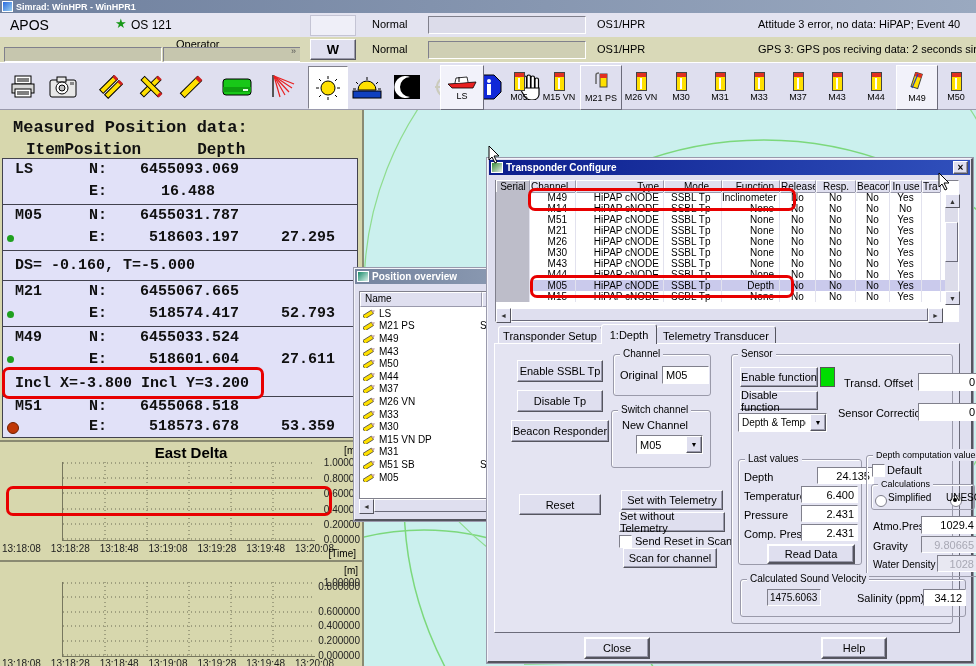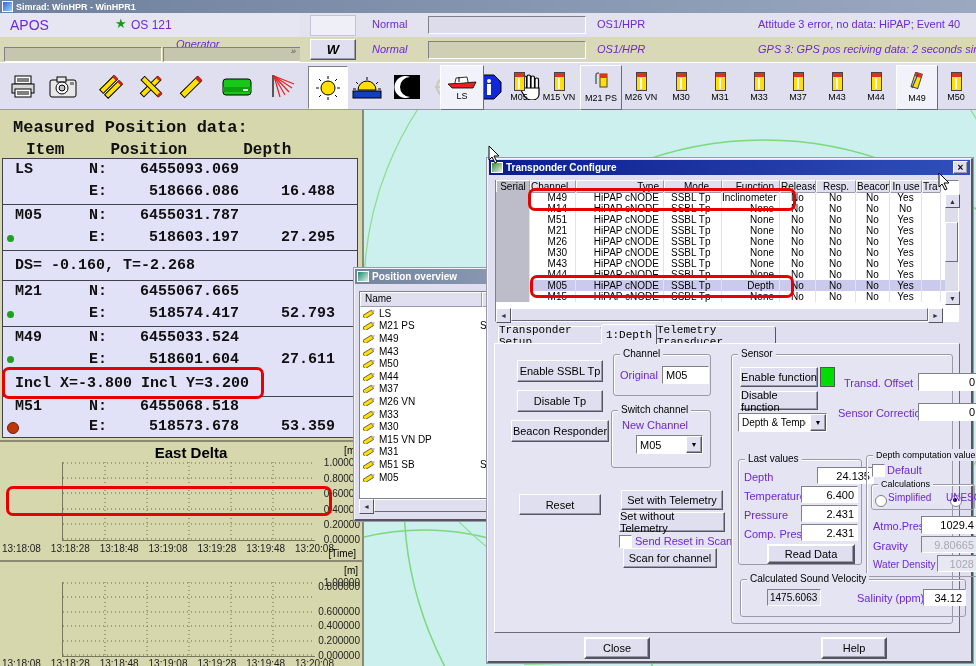--- a/index.html
+++ b/index.html
@@ -12,25 +12,25 @@
   .btn{background:#dfdfef;border-top:1px solid #fff;border-left:1px solid #fff;border-right:1px solid #55555f;border-bottom:1px solid #55555f;box-shadow:inset -1px -1px 0 #9a9aac;font-size:11px;display:flex;align-items:center;justify-content:center;color:#000;}
   .field{background:#ffffff;border-top:1px solid #80808c;border-left:1px solid #80808c;border-right:1px solid #fff;border-bottom:1px solid #fff;font-size:11px;display:flex;align-items:center;}
   .field.num{justify-content:flex-end;padding-right:3px;}
   .field.gray{color:#a8a8b4;background:#e8e8f2;}
   .groupbox{border:1px solid #9a9aaa;border-radius:3px;box-shadow:inset 1px 1px 0 #fff;}
   .gcap{position:absolute;top:-7px;left:6px;background:#dfdfef;padding:0 3px;font-size:10px;color:#000;line-height:12px;white-space:nowrap;}
   .cb{width:11px;height:11px;background:#fff;border-top:1px solid #80808c;border-left:1px solid #80808c;border-right:1px solid #fff;border-bottom:1px solid #fff;display:inline-block;}
   .radio{width:10px;height:10px;border-radius:50%;background:#fff;border:1px solid #80808c;display:inline-block;position:relative;}
   .radio.on::after{content:"";position:absolute;left:2px;top:2px;width:4px;height:4px;border-radius:50%;background:#000;}
   .redbox{border:3px solid #e80000;border-radius:7px;pointer-events:none;}
-  .lbl{font-size:11px;color:#6d28d9;white-space:nowrap;}
+  .lbl{font-size:11px;color:#000000;white-space:nowrap;}
   
   .titlebar{left:0;top:0;width:976px;height:13px;background:linear-gradient(90deg,#6f809e,#9aa9c0);color:#fff;font-size:9px;font-weight:bold;display:flex;align-items:center;padding-left:2px;box-sizing:border-box;}
   .hdr1{left:0;top:13px;width:976px;height:24px;background:#e6e6f2;}
-  .hdr2{left:0;top:37px;width:976px;height:25px;background:#d9d9b8;font-style:italic;}
+  .hdr2{left:0;top:37px;width:976px;height:25px;background:#d9d9b8;}
   
   .toolbar{left:0;top:62px;width:976px;height:48px;background:#dfdfef;border-top:1px solid #fff;border-bottom:1px solid #9a9aac;box-sizing:border-box;}
   .tbtn{position:absolute;top:3px;width:38px;height:41px;display:flex;align-items:center;justify-content:center;}
   .tpbtn{position:absolute;top:2px;height:43px;display:flex;flex-direction:column;align-items:center;justify-content:center;gap:1px;font-size:9px;}
   .tpicon{width:9px;height:17px;background:#ffe000;border:1px solid #444;position:relative;}
   .tpicon::before{content:"";position:absolute;top:0;left:0;right:0;height:4px;background:#e03020;}
   .tpicon::after{content:"";position:absolute;top:5px;bottom:1px;left:3px;width:2px;background:#fff;}
   
   .leftpanel{left:0;top:110px;width:364px;height:556px;background:#d7d7ad;border-right:2px solid #8a8a72;box-sizing:border-box;}
   .mono{font-family:"Liberation Mono",monospace;font-weight:bold;color:#111;}
@@ -57,21 +57,21 @@
   .td{border-right:1px solid #e2e2ee;}
   .c0{width:34px;background:#bdbdc9;} .c1{width:46px;text-align:right;padding-right:8px;}
   .c2{width:88px;text-align:right;padding-right:4px;} .c3{width:58px;padding-left:7px;}
   .c4{width:58px;text-align:right;padding-right:5px;} .c5{width:36px;text-align:center;}
   .c6{width:40px;text-align:center;} .c7{width:34px;text-align:center;}
   .c8{width:32px;text-align:center;} .c9{width:19px;text-align:center;}
   .selrow{background:#cacaec;}
   .scroll{background:#dcdcea;}
   .sbtn{background:#dfdfef;border-top:1px solid #fff;border-left:1px solid #fff;border-right:1px solid #55555f;border-bottom:1px solid #55555f;font-size:7px;display:flex;align-items:center;justify-content:center;color:#333;}
   
-  .tab{position:absolute;height:17px;background:#dfdfef;border-top:1px solid #fff;border-left:1px solid #fff;border-right:1px solid #55555f;border-top-left-radius:3px;border-top-right-radius:3px;font-size:11px;display:flex;align-items:center;justify-content:center;font-family:Liberation Mono, monospace;}
+  .tab{position:absolute;height:17px;background:#dfdfef;border-top:1px solid #fff;border-left:1px solid #fff;border-right:1px solid #55555f;border-top-left-radius:3px;border-top-right-radius:3px;font-size:11px;display:flex;align-items:center;justify-content:center;}
   .tab.on{height:19px;z-index:3;background:#e4e4f2;}
   .ovitem{display:flex;align-items:center;height:12.6px;font-size:10px;gap:3px;padding-left:3px;position:relative;}
   .map{background:#cbf0ee;}
 </style>
 </head>
 <body>
 
 <div class="screen">
 
   <div class="abs map" style="left:364px;top:110px;width:612px;height:556px;">
@@ -314,36 +314,35 @@
     <div class="tpbtn" style="left:938px;width:36px;">
         <span class="tpicon"></span>
         <span>M50</span>
       </div>
   </div>
 
   <div class="abs leftpanel">
     <div class="mono" style="padding:8px 0 0 13px;font-size:17px;">Measured Position data:</div>
     <div class="mono" style="display:flex;font-size:16px;padding-top:4px;">
       <span style="padding-left:26px;">Item</span>
-      <span style="padding-left:46px;">Position</span>
+      <span style="">Position</span>
       <span style="padding-left:56px;">Depth</span>
     </div>
 
     <div class="abs poslist mono">
 
       <div class="pentry" style="top:0;height:46px;">
         <div class="pline">
             <span class="pl-nm">LS</span>
             <span class="pl-ax">N:</span>
             <span class="pl-val">6455093.069</span>
           </div>
         <div class="pline">
             <span class="pl-nm"></span>
             <span class="pl-ax">E:</span>
-            <span class="pl-val">518666.086</span>
             <span class="pl-dp">16.488</span>
           </div>
       </div>
 
       <div class="pentry" style="top:46px;height:46px;">
         <div class="pline">
             <span class="pl-nm">M05</span>
             <span class="pl-ax">N:</span>
             <span class="pl-val">6455031.787</span>
           </div>
@@ -351,21 +350,21 @@
         <div class="pline">
             <span class="pl-nm"></span>
             <span class="pl-ax">E:</span>
             <span class="pl-val">518603.197</span>
             <span class="pl-dp">27.295</span>
           </div>
       </div>
 
       <div class="pentry" style="top:92px;height:30px;">
         <div class="pline" style="height:30px;line-height:30px;">
-            <span>DS= -0.160, T=-2.268</span>
+            <span>DS= -0.160, T=-5.000</span>
           </div>
       </div>
 
       <div class="pentry" style="top:122px;height:46px;">
         <div class="pline">
             <span class="pl-nm">M21</span>
             <span class="pl-ax">N:</span>
             <span class="pl-val">6455067.665</span>
           </div>
         <span class="dot" style="top:30px;width:7px;height:7px;background:#1fa01f;"></span>

